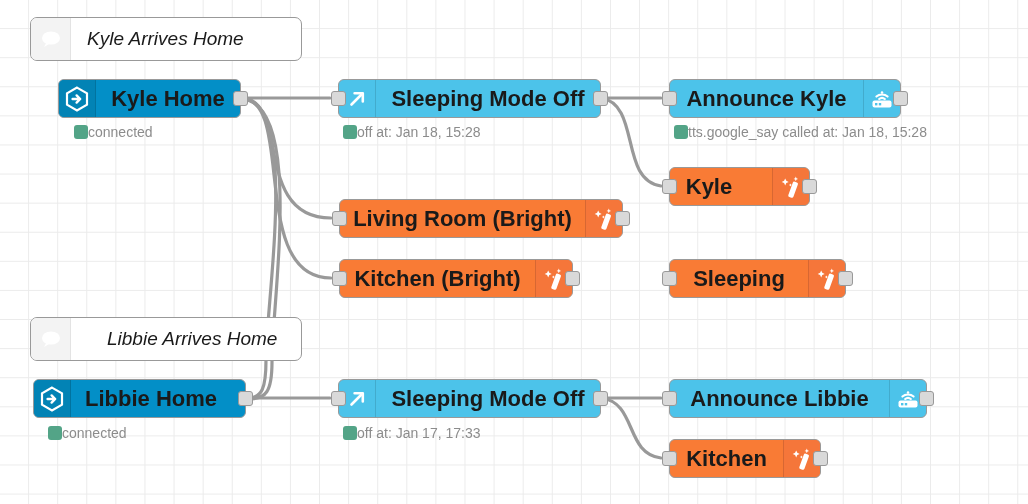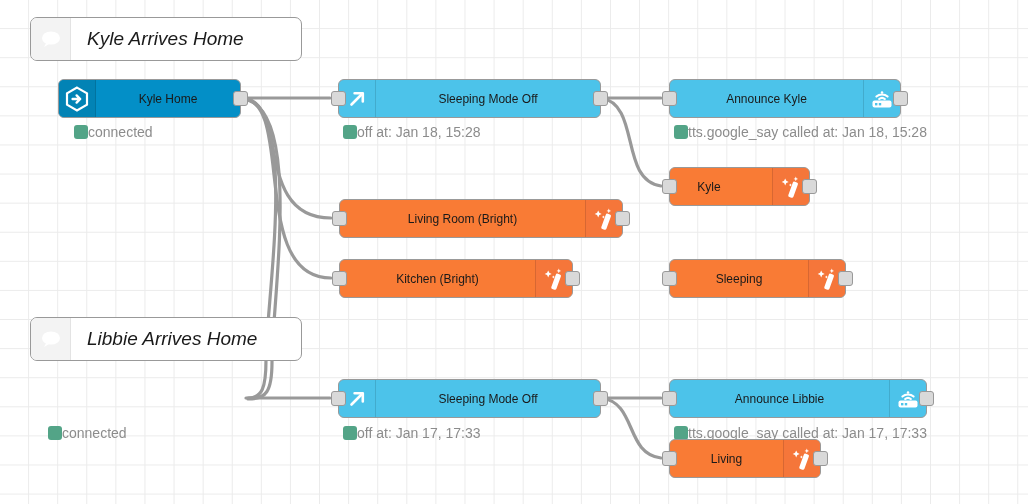--- a/index.html
+++ b/index.html
@@ -46,24 +46,25 @@
     display: flex;
     align-items: stretch;
     z-index: 3;
     overflow: visible;
   }
   .node-label {
     flex: 1 1 auto;
     display: flex;
     align-items: center;
     justify-content: center;
-    font-size: 12px;
+    font-size: 22px;
     color: #1a1a1a;
     white-space: nowrap;
     padding: 0 8px;
+    font-weight: bold;
   }
   .node-label.align-left {
     justify-content: flex-start;
     padding-left: 14px;
   }
 
   
   .icon-box {
     flex: 0 0 auto;
     width: 36px;
@@ -185,21 +186,21 @@
   <div class="comment" style="left:30px; top:17px; width:272px; height:44px;">
     <div class="c-icon">
       <svg width="22" height="18" viewBox="0 0 22 18" aria-hidden="true">
         <ellipse cx="11" cy="8" rx="9" ry="6.6" fill="#ffffff"></ellipse>
         <path d="M6.2,12.6 L4.2,17 L9.8,13.6 Z" fill="#ffffff"></path>
       </svg>
     </div>
     <div class="c-text">Kyle Arrives Home</div>
   </div>
 
-  <div class="comment" style="left:30px; top:317px; width:272px; height:44px;">
+  <div class="comment" style="left:30px; top:317px; width:272px; height:44px;gap:20px;">
     <div class="c-icon">
       <svg width="22" height="18" viewBox="0 0 22 18" aria-hidden="true">
         <ellipse cx="11" cy="8" rx="9" ry="6.6" fill="#ffffff"></ellipse>
         <path d="M6.2,12.6 L4.2,17 L9.8,13.6 Z" fill="#ffffff"></path>
       </svg>
     </div>
     <div class="c-text">Libbie Arrives Home</div>
   </div>
 
   <div class="node n-ha" style="left:58px; top:79px; width:183px; height:39px;">
@@ -302,20 +303,30 @@
         <rect x="12.4" y="7.6" width="5.4" height="16.2" rx="1.6" fill="#ffffff" transform="rotate(20 15.1 15.7)"></rect>
         <path d="M7.2,4.4 L8.3,6.8 L10.7,7.9 L8.3,9 L7.2,11.4 L6.1,9 L3.7,7.9 L6.1,6.8 Z" fill="#ffffff"></path>
         <path d="M17.8,2.6 L18.5,4.2 L20.1,4.9 L18.5,5.6 L17.8,7.2 L17.1,5.6 L15.5,4.9 L17.1,4.2 Z" fill="#ffffff"></path>
         <path d="M12.4,9.4 L12.9,10.5 L14,11 L12.9,11.5 L12.4,12.6 L11.9,11.5 L10.8,11 L11.9,10.5 Z" fill="#ffffff"></path>
       </svg>
     </div>
     <div class="port in"></div>
     <div class="port out"></div>
   </div>
 
+  <div class="node n-ha" style="left:33px; top:379px; width:213px; height:39px;">
+    <div class="icon-box left">
+      <svg width="26" height="26" viewBox="0 0 26 26" aria-hidden="true">
+        <path d="M13,1.6 L23,7.3 L23,18.7 L13,24.4 L3,18.7 L3,7.3 Z" fill="none" stroke="#ffffff" stroke-width="2.2"></path>
+        <path d="M8.6,13 L15.4,13 M12.6,9.4 L16.2,13 L12.6,16.6" fill="none" stroke="#ffffff" stroke-width="2.4" stroke-linecap="round" stroke-linejoin="round"></path>
+      </svg>
+    </div>
+    <div class="node-label align-left">Libbie Home</div>
+    <div class="port out"></div>
+  </div>
   <div class="status" style="left:48px; top:425px;">
     <span class="dot"></span>
     <span>connected</span>
   </div>
 
   <div class="node n-blue" style="left:338px; top:379px; width:263px; height:39px;">
     <div class="icon-box left">
       <svg width="24" height="24" viewBox="0 0 24 24" aria-hidden="true">
         <path d="M6.5,17.5 L17,7" stroke="#ffffff" stroke-width="2.6" stroke-linecap="round"></path>
         <path d="M9.6,6.2 L17.8,6.2 L17.8,14.4" fill="none" stroke="#ffffff" stroke-width="2.6" stroke-linecap="round" stroke-linejoin="round"></path>
@@ -338,27 +349,23 @@
         <rect x="7" y="16" width="2.4" height="2.4" fill="#4cc3ea"></rect>
         <rect x="10.8" y="16" width="2.4" height="2.4" fill="#4cc3ea"></rect>
         <path d="M8.4,9.6 C11.4,6.8 16.6,6.8 19.6,9.6" fill="none" stroke="#ffffff" stroke-width="2.1" stroke-linecap="round"></path>
         <path d="M11.2,12.1 C12.8,10.6 15.2,10.6 16.8,12.1" fill="none" stroke="#ffffff" stroke-width="2.1" stroke-linecap="round"></path>
         <circle cx="14" cy="5.6" r="1.25" fill="#ffffff"></circle>
       </svg>
     </div>
     <div class="port in"></div>
     <div class="port out"></div>
   </div>
-  <div class="status" style="left:674px; top:425px;">
-    <span class="dot"></span>
-    <span>tts.google_say called at: Jan 17, 17:33</span>
-  </div>
 
   <div class="node n-orange" style="left:669px; top:439px; width:152px; height:39px; z-index:6;">
-    <div class="node-label">Living</div>
+    <div class="node-label">Kitchen</div>
     <div class="icon-box right">
       <svg width="26" height="26" viewBox="0 0 26 26" aria-hidden="true">
         <rect x="12.4" y="7.6" width="5.4" height="16.2" rx="1.6" fill="#ffffff" transform="rotate(20 15.1 15.7)"></rect>
         <path d="M7.2,4.4 L8.3,6.8 L10.7,7.9 L8.3,9 L7.2,11.4 L6.1,9 L3.7,7.9 L6.1,6.8 Z" fill="#ffffff"></path>
         <path d="M17.8,2.6 L18.5,4.2 L20.1,4.9 L18.5,5.6 L17.8,7.2 L17.1,5.6 L15.5,4.9 L17.1,4.2 Z" fill="#ffffff"></path>
         <path d="M12.4,9.4 L12.9,10.5 L14,11 L12.9,11.5 L12.4,12.6 L11.9,11.5 L10.8,11 L11.9,10.5 Z" fill="#ffffff"></path>
       </svg>
     </div>
     <div class="port in"></div>
     <div class="port out"></div>

